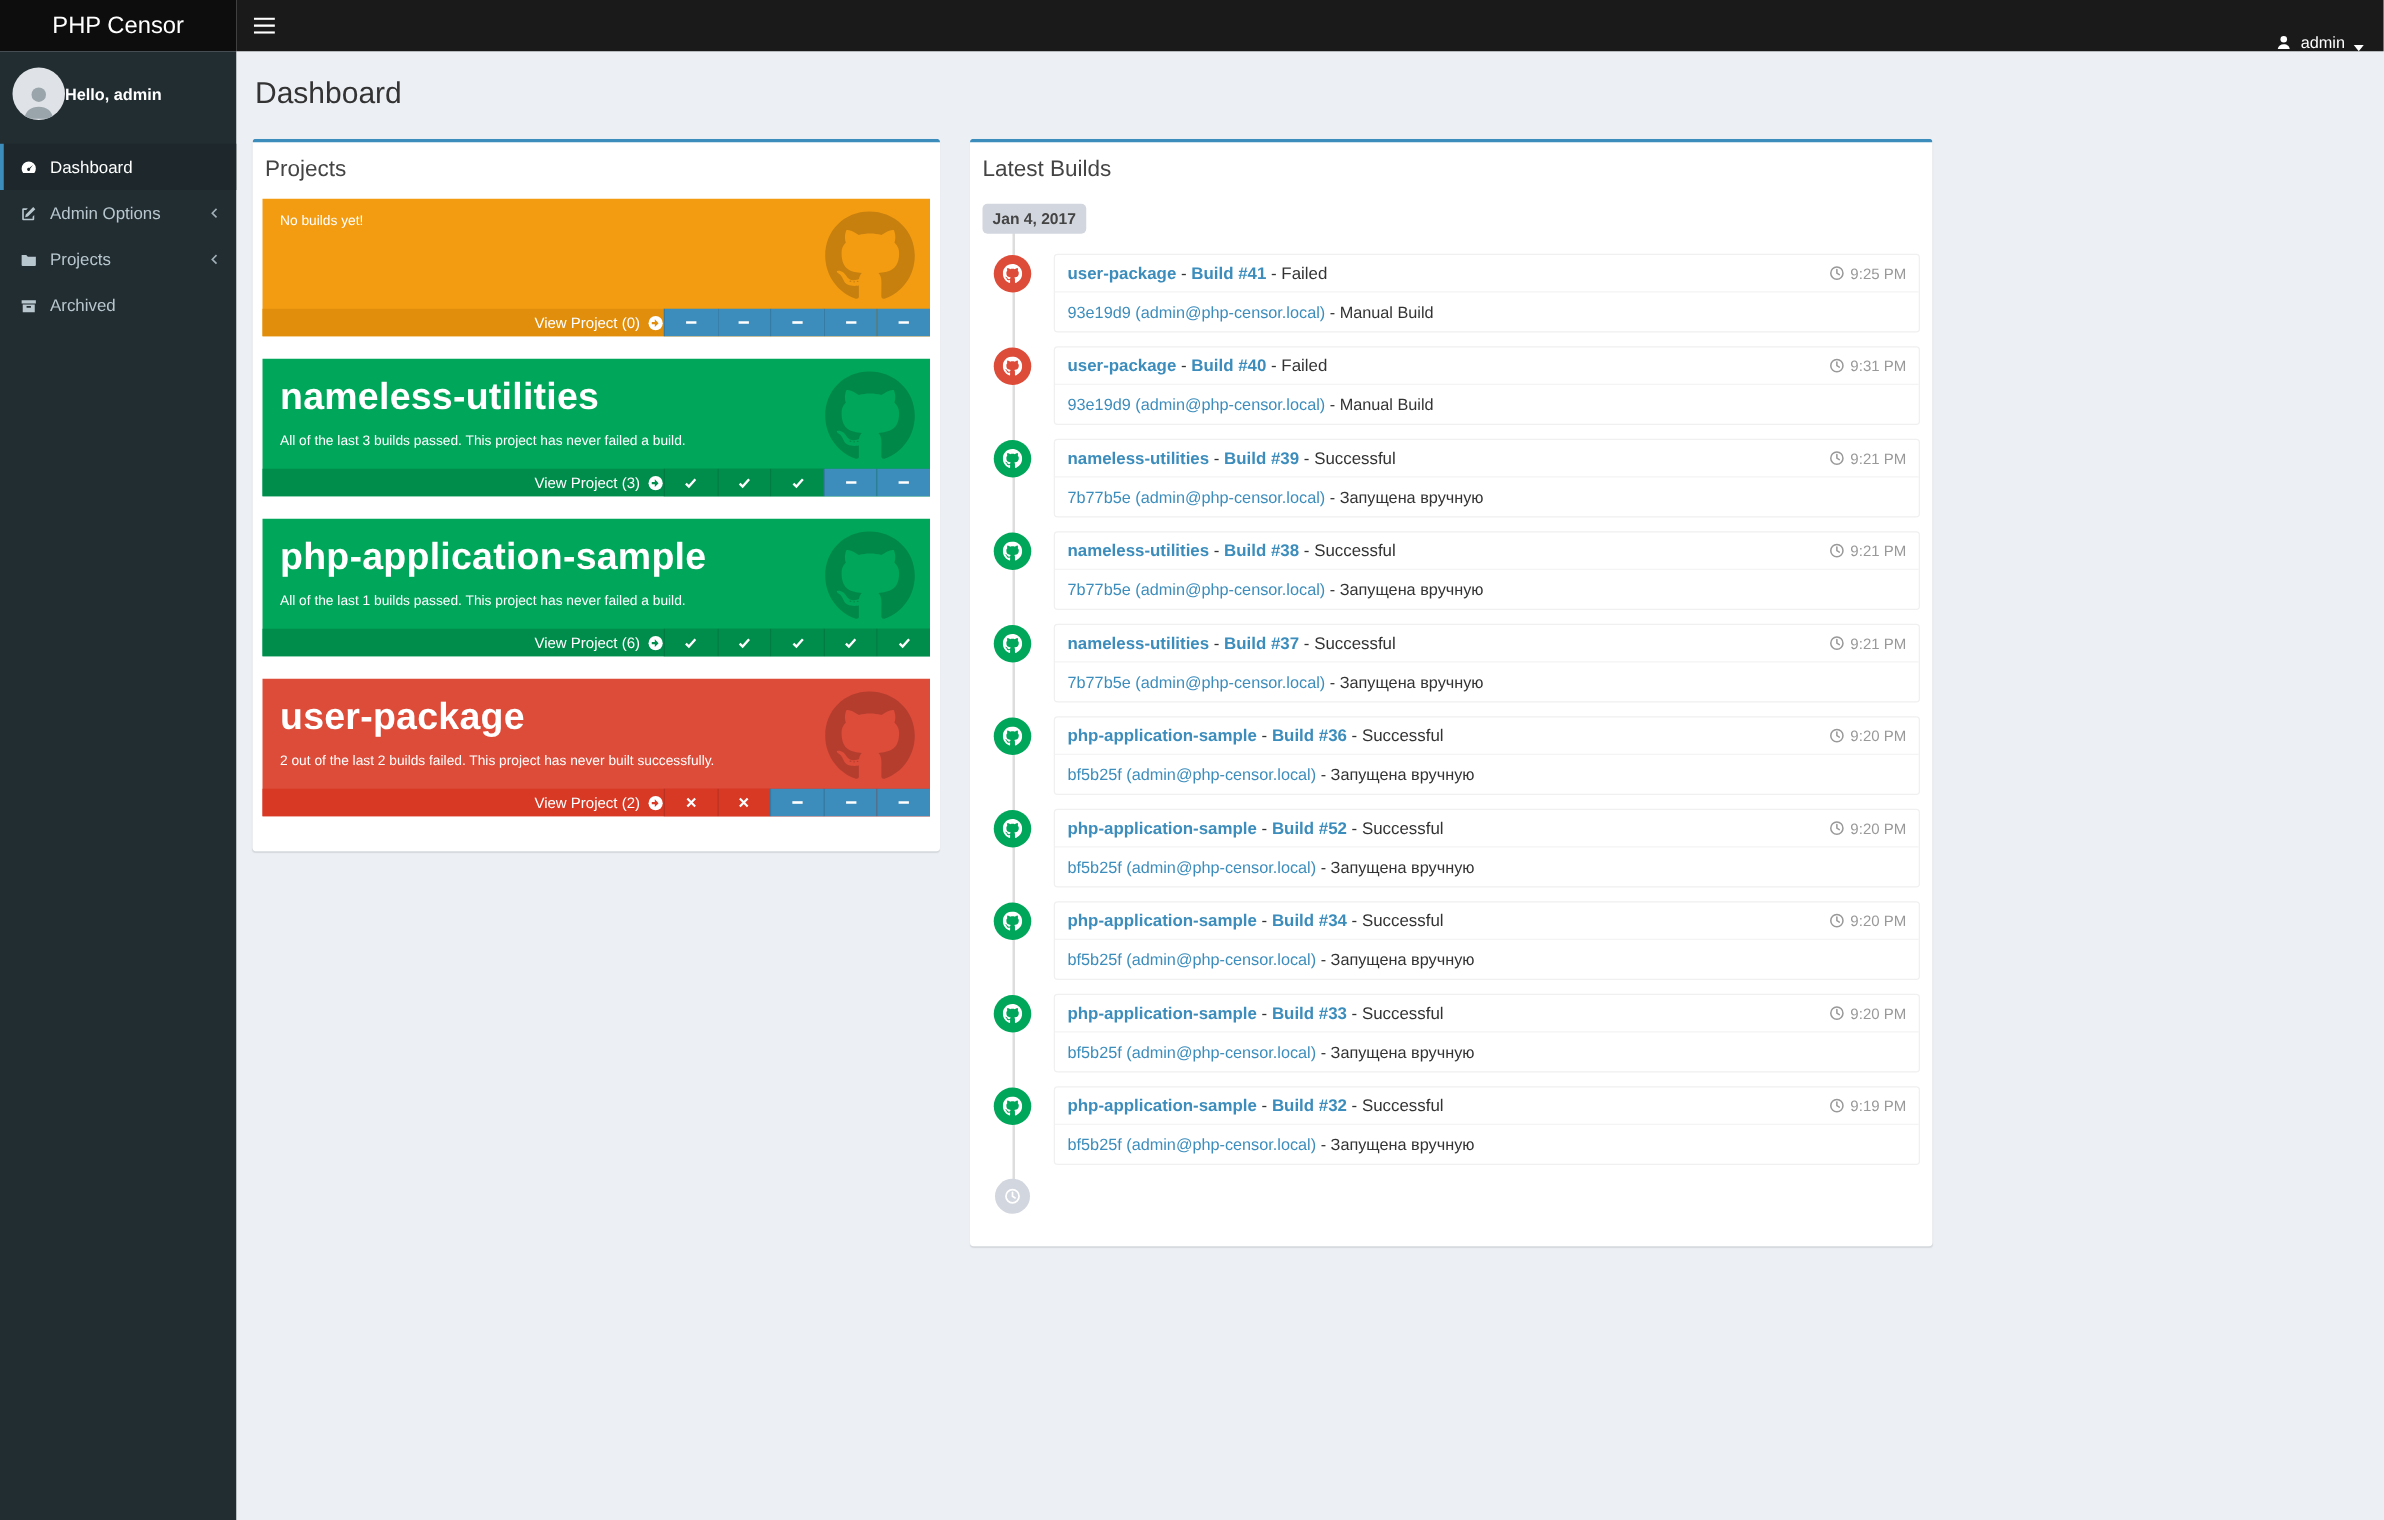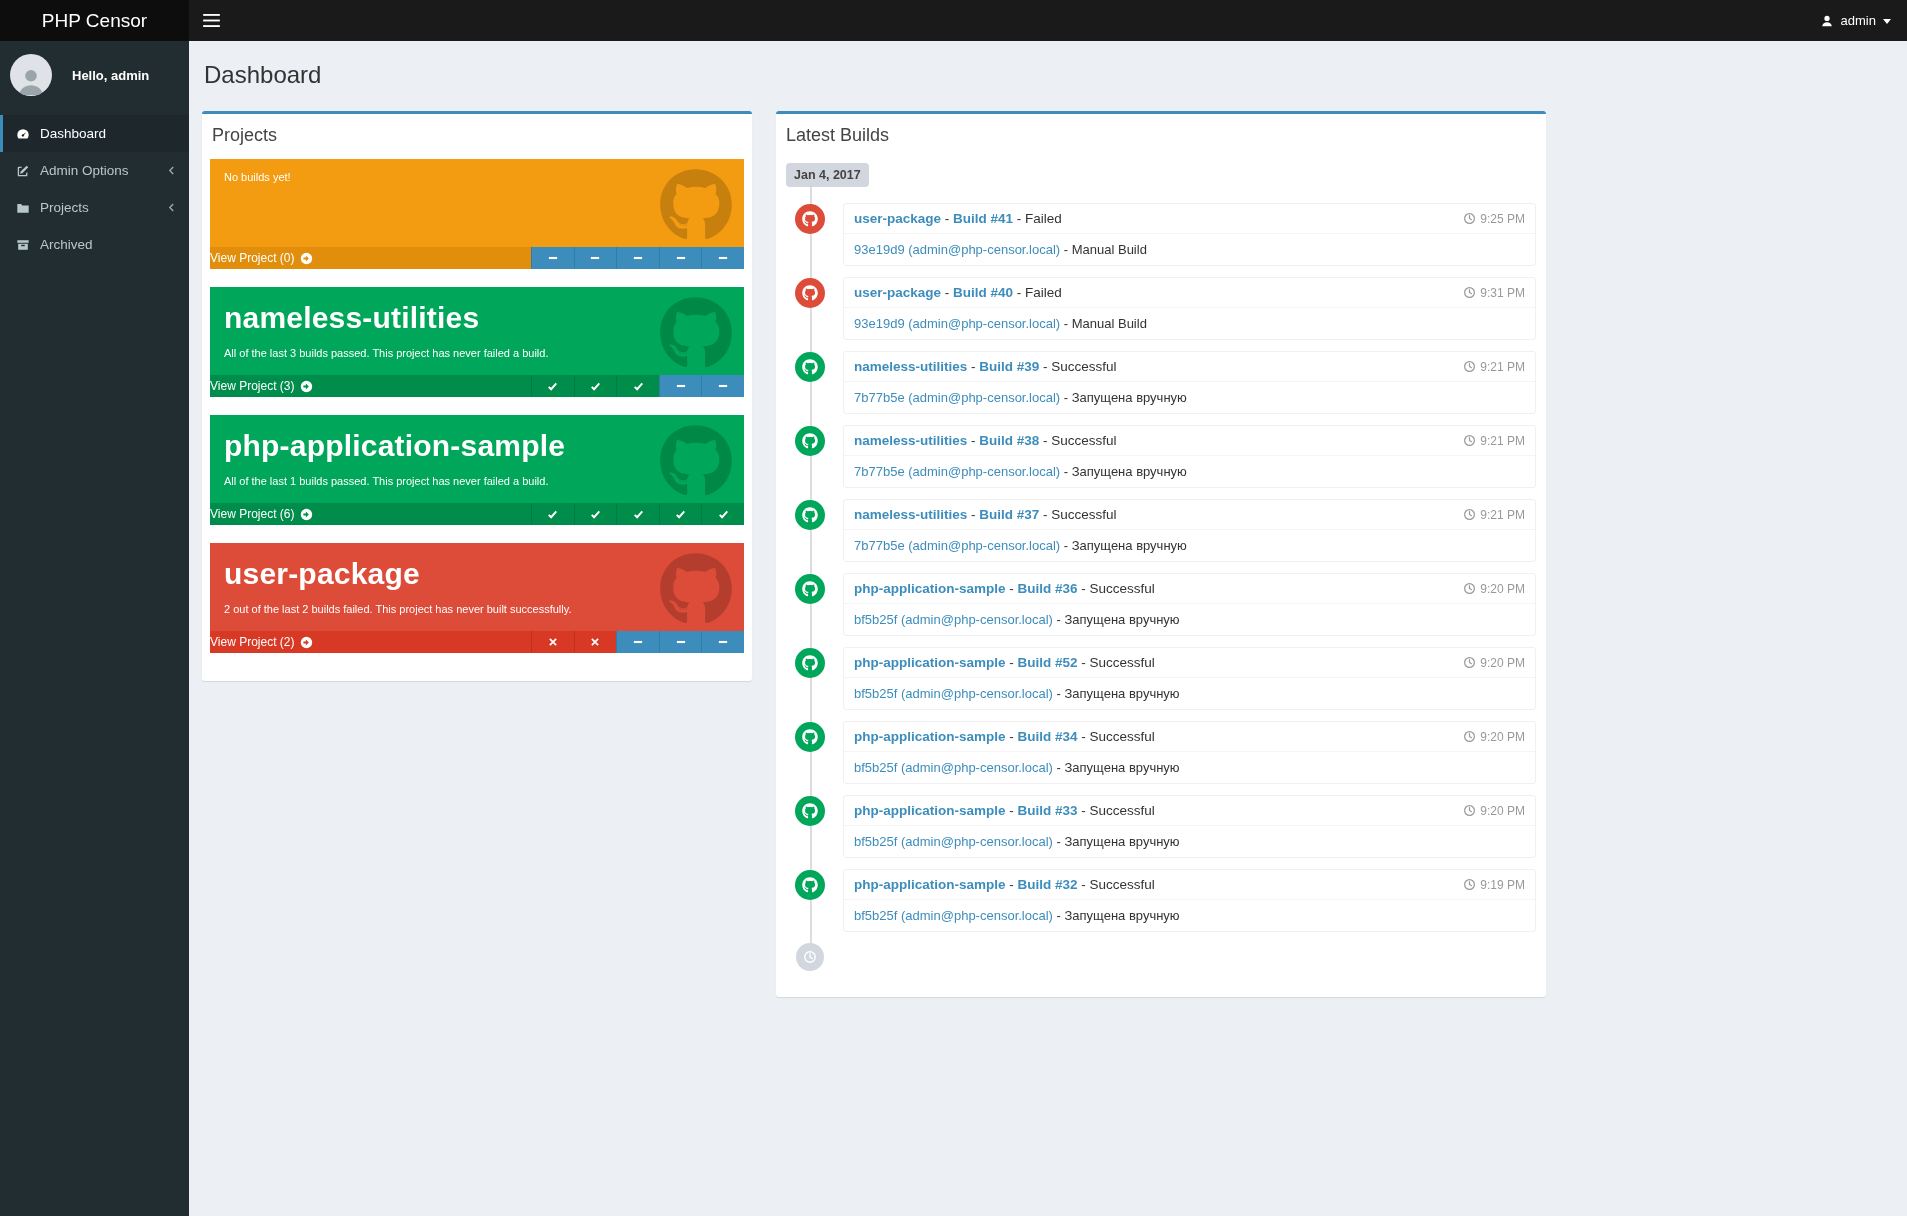--- a/index.html
+++ b/index.html
@@ -5,27 +5,27 @@
   *{box-sizing:border-box;margin:0;padding:0}
   html,body{width:1907px}
   body{min-height:1216px;background:#ecf0f5;font-family:"Liberation Sans","DejaVu Sans",sans-serif;font-size:14px;color:#333;position:relative}
   a{text-decoration:none;cursor:pointer}
 
   
   .topbar{display:flex;height:41px;width:100%}
   .logo{flex:0 0 189px;background:#0d0d0d;color:#fff;font-size:19px;line-height:41px;text-align:center;cursor:pointer}
   .navbar{flex:1;background:#1a1a1a;display:flex;align-items:center}
   .hamburger{width:45px;height:41px;display:flex;align-items:center;justify-content:center;cursor:pointer}
-  .user-menu{margin-left:auto;display:flex;align-items:center;gap:7px;color:#fff;font-size:13px;height:41px;padding:0 16px;cursor:pointer}
+  .user-menu{margin-left:auto;display:flex;align-items:flex-end;gap:7px;color:#fff;font-size:13px;height:41px;padding:0 16px;cursor:pointer}
   .user-menu .uicon svg{fill:#fff;display:block}
   .caret{width:0;height:0;border-left:4px solid transparent;border-right:4px solid transparent;border-top:5px solid #fff;margin-top:2px}
 
   
   .sidebar{position:absolute;top:41px;left:0;width:189px;height:1175px;background:#222d32}
-  .user-panel{display:flex;align-items:center;gap:20px;padding:13px 10px;margin-bottom:6px}
+  .user-panel{display:flex;align-items:center;gap:0;padding:13px 10px;margin-bottom:6px}
   .avatar{width:42px;height:42px;border-radius:50%;background:#dfe3e7;display:flex;align-items:flex-end;justify-content:center;overflow:hidden}
   .avatar svg{fill:#9aa5ab;width:30px;height:30px}
   .greet{color:#fff;font-weight:bold;font-size:13px}
   .sidebar-menu{list-style:none}
   .menu-item{display:flex;align-items:center;gap:9px;height:37px;padding:0 12px 0 12px;color:#b8c7ce;font-size:13.5px;border-left:3px solid transparent;cursor:pointer}
   .menu-item .mi-icon{width:16px;display:flex;justify-content:center}
   .menu-item .mi-icon svg{width:14px;height:14px;fill:currentColor}
   .menu-item.active{background:#1e282c;color:#fff;border-left-color:#3c8dbc}
   .mi-chevron{margin-left:auto;display:flex;opacity:.85}
   .mi-chevron svg{stroke:currentColor}
@@ -40,21 +40,21 @@
   .builds-box{width:770px;padding-bottom:22px}
   .projects-list{padding:2px 8px 4px}
 
   
   .project-card{position:relative;margin-bottom:18px;color:#fff;background:var(--c)}
   .pc-body{padding:12px 100px 8px 14px;min-height:88px}
   .pc-title{font-size:30px;font-weight:bold;letter-spacing:.2px;margin:2px 0 13px;line-height:1.1}
   .pc-summary{font-size:11px}
   .pc-watermark{position:absolute;top:9px;right:9px;width:78px;height:74px;fill:rgba(0,0,0,.18)}
   .pc-footer{display:flex;height:22px;background:var(--cd);font-size:12px}
-  .vp{flex:1;display:flex;align-items:center;justify-content:flex-start;gap:6px;color:#fff}
+  .vp{flex:1;display:flex;align-items:center;justify-content:flex-end;gap:6px;color:#fff}
   .arrow-circle{display:flex;color:var(--cd)}
   .pc-squares{display:flex}
   .sq{width:42.6px;display:flex;align-items:center;justify-content:center;border-left:1px solid rgba(0,0,0,.12)}
   .sq.pending{background:#3c8dbc}
   .sq.success,.sq.failed{background:var(--cd)}
 
   
   .timeline{position:relative;margin:2px 10px 0;padding-bottom:4px}
   .timeline::before{content:"";position:absolute;top:8px;bottom:16px;left:24px;width:2px;background:#ddd;border-radius:2px}
   .time-label{position:relative;display:inline-block;background:#d2d6de;color:#444;font-size:12.5px;font-weight:bold;padding:5px 8px;border-radius:4px;margin:4px 0 16px}

